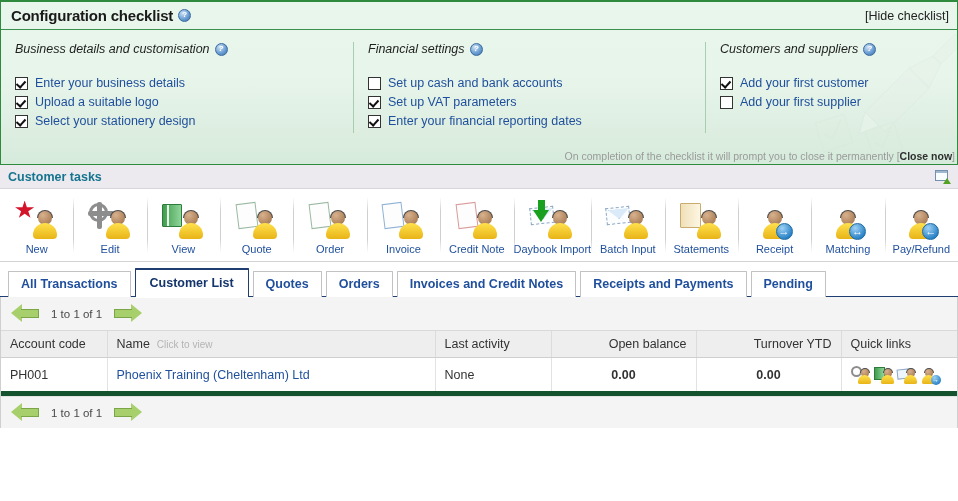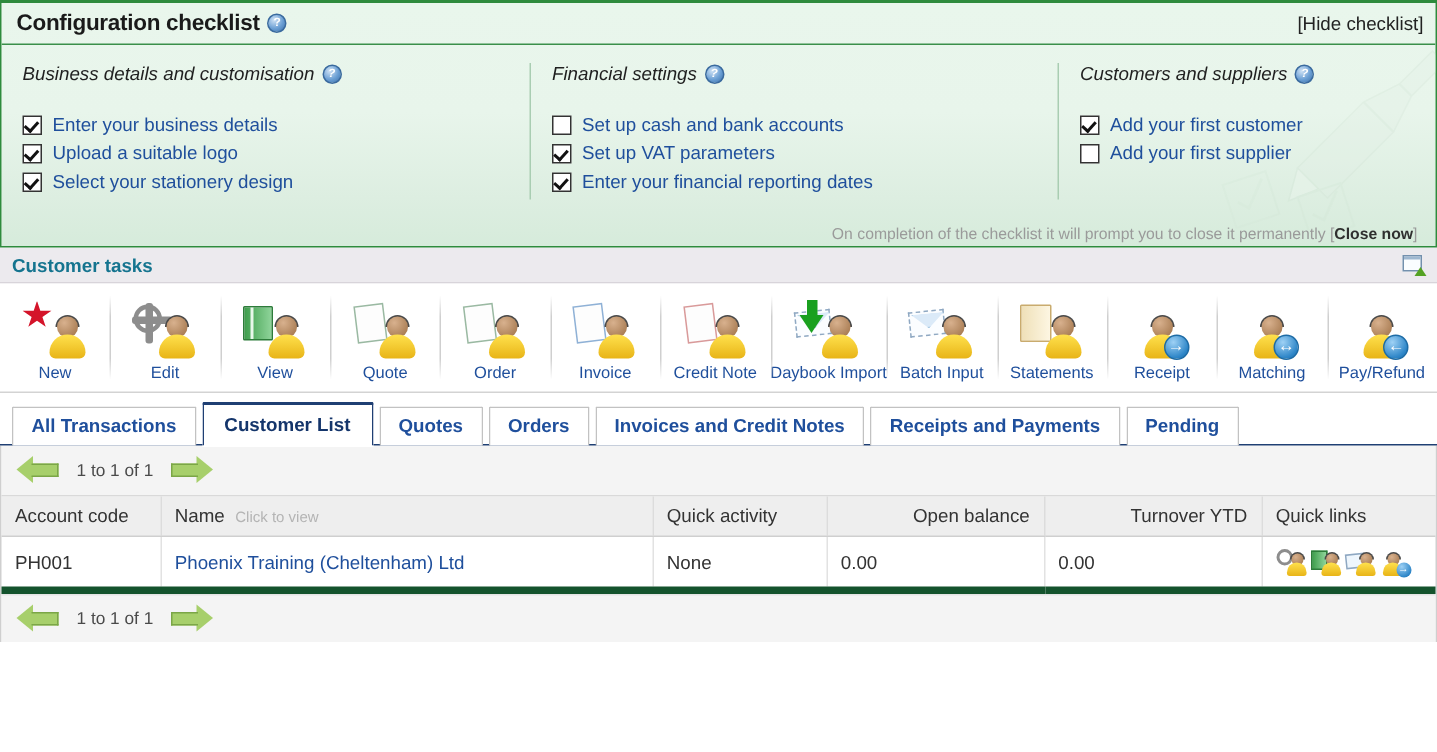--- a/index.html
+++ b/index.html
@@ -63,21 +63,21 @@
     width:11px;height:11px;border-radius:50%;flex:none;
     background:radial-gradient(circle at 35% 30%,#cfe2f5 0%,#6b9fd4 55%,#3b6fa8 100%);
     border:1px solid #3a6a9e;display:inline-block;position:relative;
   }
   .help-ico::after{
     content:"?";position:absolute;left:0;right:0;top:-2px;
     font-size:8px;color:#fff;text-align:center;font-weight:bold;
     line-height:13px;
   }
   .cl-foot{
-    position:absolute;right:12px;bottom:2px;
+    position:absolute;right:2px;bottom:2px;
     font-size:10.5px;color:#9a9a9a;padding-left:20px;
   }
   .cl-foot b{color:#2f2f2f;}
 
   
   .tasks-hdr{
     height:24px;background:#eceaee;
     border-bottom:1px solid #d8d4da;
     display:flex;align-items:center;justify-content:space-between;
     padding:0 8px 0 8px;box-sizing:border-box;
@@ -266,21 +266,21 @@
     font-weight:normal;font-size:12.5px;color:#333;
     text-align:left;padding:6px 9px;height:22px;box-sizing:border-box;
   }
   table.grid th.num{text-align:right;}
   table.grid th + th{border-left:1px solid #dcdcdc;}
   table.grid td{
     padding:7px 9px;font-size:12.5px;color:#333;height:25px;box-sizing:border-box;
     border-bottom:5px solid #14532d;
   }
   table.grid td + td{border-left:1px solid #e2e2e2;}
-  table.grid td.num{text-align:left;}
+  table.grid td.num{text-align:center;font-weight:bold;}
   .hint{font-size:10px;color:#b4b4b4;margin-left:7px;font-weight:normal;}
   .namelink{color:#1f4f9c;cursor:pointer;}
   .ql{display:flex;align-items:center;gap:3px;}
   .qlic{width:20px;height:19px;position:relative;cursor:pointer;}
   .qlic .p2{position:absolute;right:0;bottom:0;width:13px;height:15px;}
   .qlic .p2 .h{position:absolute;left:3px;top:0;width:8px;height:8px;border-radius:50%;background:radial-gradient(circle at 35% 30%,#d8b18e,#9c6e43);}
   .qlic .p2 .hr{position:absolute;left:2px;top:-1px;width:10px;height:5px;border-radius:5px 5px 0 0;background:#4a4a4a;}
   .qlic .p2 .b{position:absolute;left:0;bottom:0;width:13px;height:9px;border-radius:7px 7px 2px 2px;background:linear-gradient(to bottom,#ffe14d,#e8b417);}
   .qlic .g{position:absolute;left:0;top:1px;width:11px;height:11px;border-radius:50%;background:#fff;border:2px solid #8d8d8d;box-sizing:border-box;}
   .qlic .fo{position:absolute;left:0;top:2px;width:11px;height:13px;background:linear-gradient(to right,#3f9e4d,#8fd49a);border:1px solid #2d7c3a;box-sizing:border-box;}
@@ -580,21 +580,21 @@
         <col style="width:328px">
         <col style="width:116px">
       <col style="width:145px">
         <col style="width:145px">
         <col style="width:116px">
     </colgroup>
     <thead>
       <tr>
         <th>Account code</th>
         <th><span>Name</span><span class="hint">Click to view</span></th>
-        <th>Quick activity</th>
+        <th>Last activity</th>
         <th class="num">Open balance</th>
         <th class="num">Turnover YTD</th>
         <th>Quick links</th>
       </tr>
     </thead>
     <tbody>
       <tr>
         <td>PH001</td>
         <td><span class="namelink">Phoenix Training (Cheltenham) Ltd</span></td>
         <td>None</td>

